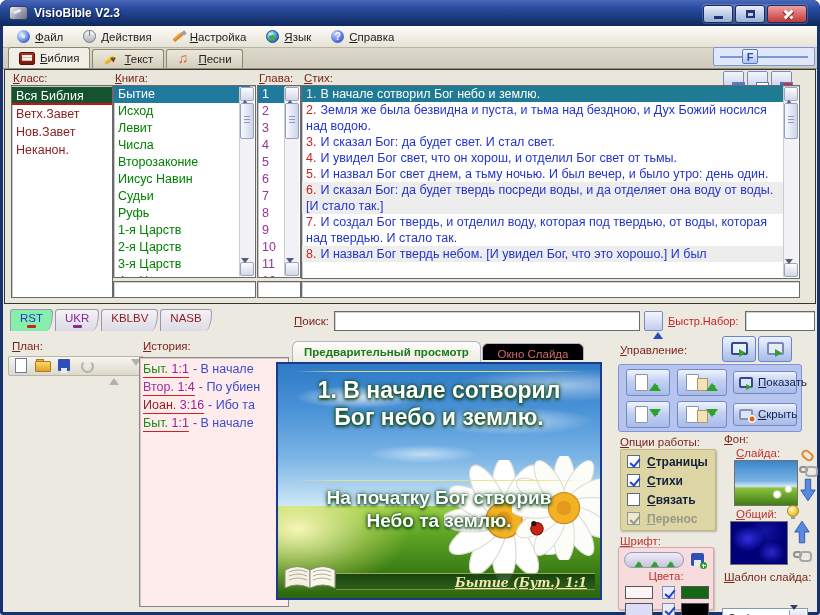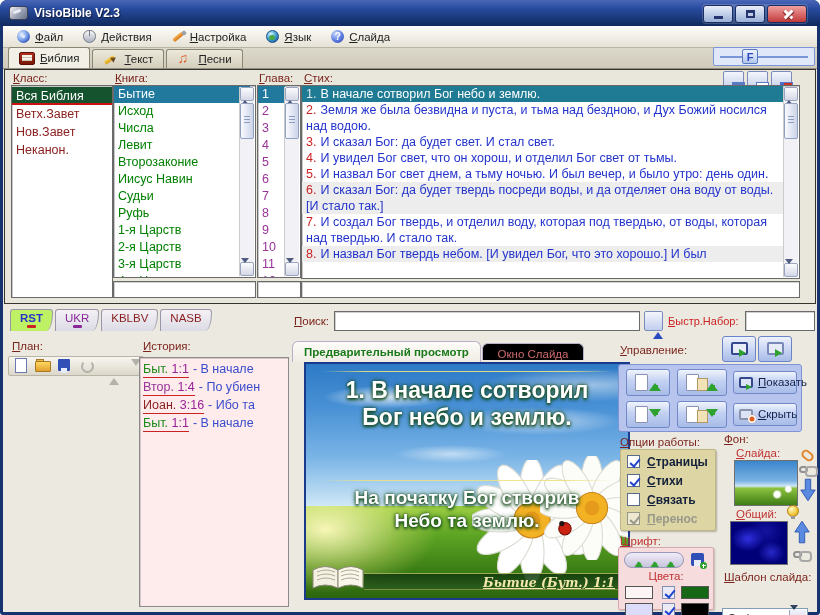--- a/index.html
+++ b/index.html
@@ -91,21 +91,21 @@
   .view-btn{position:absolute;top:1px;width:21px;height:14px;background:linear-gradient(180deg,#f4f6fc,#c6d0ea);border:1px solid #7c8cba;border-radius:2px}
   .vb-ic{display:block;width:13px;height:8px;margin:2px auto 0;background:#fff;border:1px solid #5a7ac8}
   [data-name="view-title-icon"] .vb-ic{border-top:3px solid #5a7ac8}
   [data-name="view-dashed-icon"] .vb-ic{background:linear-gradient(180deg,#fff 0 3px,transparent 3px),repeating-linear-gradient(90deg,#5a7ac8 0 2px,#fff 2px 4px)}
   [data-name="view-list-icon"] .vb-ic{background:repeating-linear-gradient(180deg,#cc3322 0 1.6px,#fff 1.6px 3px);border-left:4px solid #4a6ad0}
 
   
   .trans-row{position:absolute;left:4px;top:306px;width:812px;height:28px}
   .ttabs{position:absolute;left:6px;top:3px;display:flex;align-items:flex-end}
   .ttab{height:22px;padding:2px 9px 0;margin-right:2px;border:1px solid #9a96a8;border-bottom:none;border-radius:4px 4px 8px 0/4px 4px 22px 0;background:linear-gradient(180deg,#f4f2f6,#dcdae4);text-align:center;font-size:11.5px}
-  .ttab.active{background:#bef264;font-weight:bold;position:relative;z-index:2}
+  .ttab.active{background:#86efac;font-weight:normal;position:relative;z-index:2}
   .ttab .mk{display:block;width:9px;height:3px;margin:1px auto 0;border-radius:1px}
   .lbl-search{position:absolute;left:290px;top:9px}
   .inp-search{position:absolute;left:330px;top:5px;width:306px;height:20px}
   .up-btn{position:absolute;left:640px;top:5px;width:19px;height:20px;background:linear-gradient(180deg,#f4f6fc,#c2cee e);background:linear-gradient(180deg,#f4f6fc,#c2ceee);border:1px solid #7c8cba;border-radius:2px}
   .up-btn .tri-up{border-bottom-color:#2a4ac0;border-width:5px;border-bottom-width:7px;margin-top:3px}
   .lbl-quick{position:absolute;left:664px;top:9px;color:#cc2222;font-weight:normal}
   .inp-quick{position:absolute;left:741px;top:5px;width:70px;height:20px}
 
   
   .sec-label{position:absolute;color:#7b241c;font-size:11.5px}
@@ -125,21 +125,21 @@
   .ref{border-bottom:1px solid #cc2222;padding-bottom:1px}
   .ref .nm{color:#992299}
   .ref-item .txt{margin-left:4px}
   .plan-lst .txt{color:#2a8a8a}
   .hist-lst .txt{color:#3a4acc}
 
   
   .pv-tab{position:absolute;top:341px;height:21px;border:1px solid #b8b0c8;border-bottom:none;border-radius:6px 6px 0 0;text-align:center;padding-top:4px;font-size:11.5px}
   .pv-tab.active{left:292px;width:189px;background:linear-gradient(180deg,#fdfcf8,#efece4);color:#1a7a1a;font-weight:bold;z-index:2}
   .pv-tab.idle{left:482px;width:102px;background:#000000;color:#d06a6a;height:17px;top:343px}
-  .slide{position:absolute;left:304px;top:362px;width:326px;height:238px;border:2px solid #1a3a8c;box-shadow:inset 0 0 0 2px #3a6ace,inset 0 0 0 3px #dde7f6;overflow:hidden;background:#c2410c}
+  .slide{position:absolute;left:276px;top:362px;width:326px;height:238px;border:2px solid #1a3a8c;box-shadow:inset 0 0 0 2px #3a6ace,inset 0 0 0 3px #dde7f6;overflow:hidden;background:#c2410c}
   .sl-sky{position:absolute;left:0;top:0;right:0;height:150px;background:
     radial-gradient(90px 16px at 25% 22%,rgba(255,255,255,.8),transparent 70%),
     radial-gradient(120px 20px at 72% 38%,rgba(255,255,255,.6),transparent 70%),
     radial-gradient(80px 13px at 45% 60%,rgba(255,255,255,.55),transparent 70%),
     radial-gradient(150px 24px at 88% 14%,rgba(255,255,255,.5),transparent 70%),
     linear-gradient(180deg,#2e7ac6 0%,#4a92d6 30%,#7ab4e6 62%,#c2e0f4 90%,#e2f2fc 100%)}
   .sl-grass{position:absolute;left:0;bottom:0;right:0;height:92px;background:
     radial-gradient(150px 85px at 6% 25%,rgba(255,250,190,.95),rgba(244,240,130,.3) 50%,transparent 75%),
     linear-gradient(180deg,#9ccf44 0%,#5da424 32%,#3b7d14 70%,#2d660e 100%)}
   .sl-hr{position:absolute;left:16px;right:16px;height:1px;background:linear-gradient(90deg,transparent,rgba(235,225,130,.9) 15%,rgba(235,225,130,.9) 85%,transparent)}
@@ -275,21 +275,21 @@
         <span class="hl" data-name="menu-item-label">Настройка</span>
       </div>
 
       <div class="menu-item" data-name="menu-item">
         <span class="mi" data-name="globe-icon"></span>
         <span class="hl" data-name="menu-item-label">Язык</span>
       </div>
 
       <div class="menu-item" data-name="menu-item">
         <span class="mi" data-name="help-icon"></span>
-        <span class="hl" data-name="menu-item-label">Слайда</span>
+        <span class="hl" data-name="menu-item-label">Справка</span>
       </div>
     </div>
 
   <div class="tabbar" data-name="main-tab-bar">
 
       <div class="main-tab active" data-name="main-tab">
         <span class="ti" data-name="bible-book-icon"></span>
         <span class="hl" data-name="main-tab-label">Библия</span>
       </div>
 
@@ -336,23 +336,23 @@
         <div class="cl-item" data-name="class-item">Неканон.</div>
       </div>
 
     <div class="lst book-lst" data-name="book-list">
       <div data-name="book-items" style="margin-right:5px">
 
           <div class="bk-item sel" data-name="book-item">Бытие</div>
 
           <div class="bk-item" data-name="book-item">Исход</div>
 
+          <div class="bk-item" data-name="book-item">Левит</div>
+
           <div class="bk-item" data-name="book-item">Числа</div>
-
-          <div class="bk-item" data-name="book-item">Левит</div>
 
           <div class="bk-item" data-name="book-item">Второзаконие</div>
 
           <div class="bk-item" data-name="book-item">Иисус Навин</div>
 
           <div class="bk-item" data-name="book-item">Судьи</div>
 
           <div class="bk-item" data-name="book-item">Руфь</div>
 
           <div class="bk-item" data-name="book-item">1-я Царств</div>

